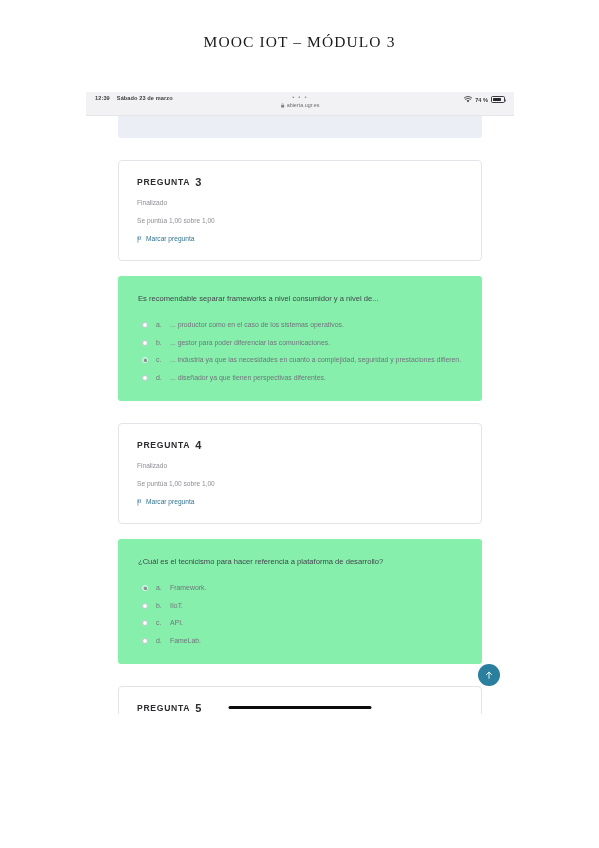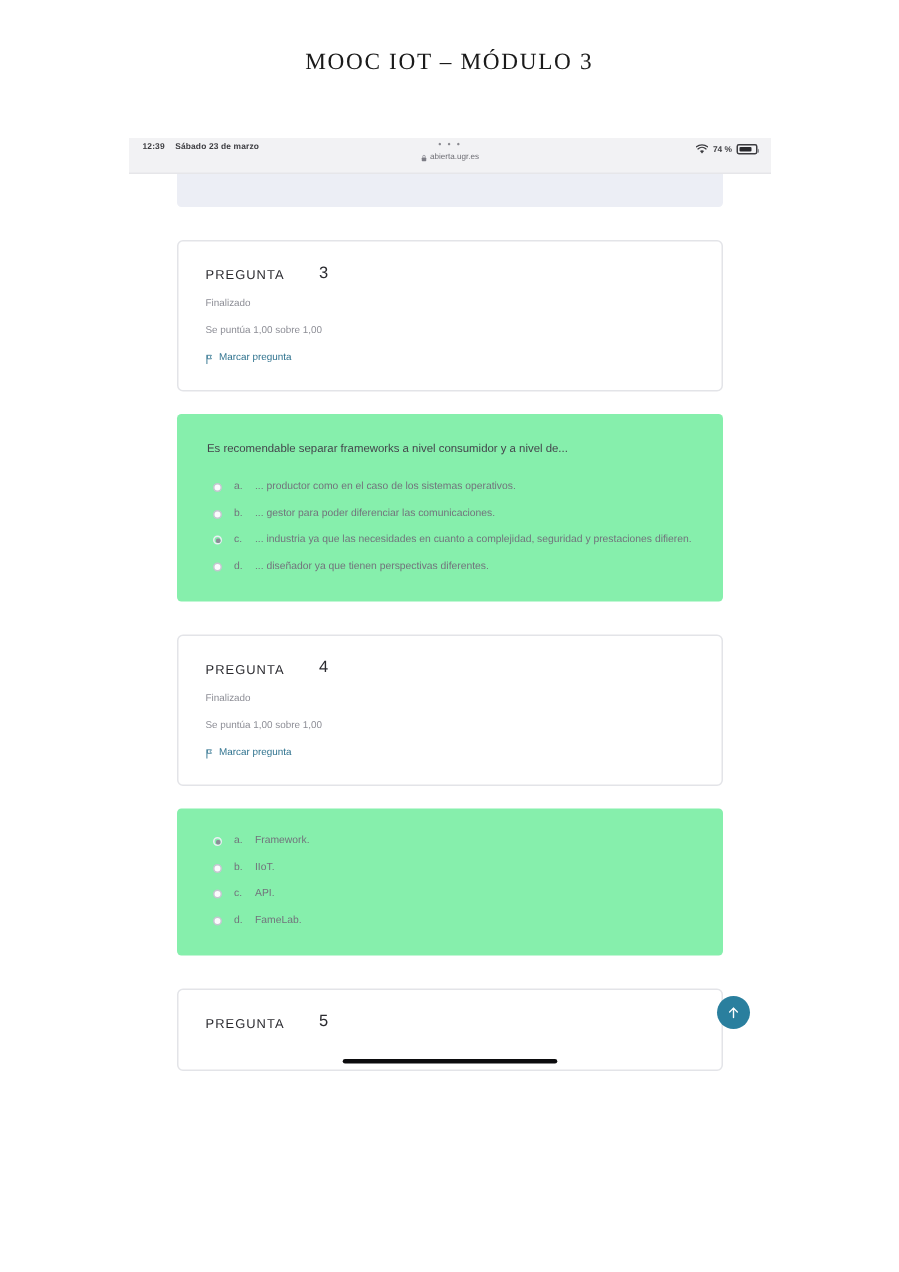--- a/index.html
+++ b/index.html
@@ -82,23 +82,23 @@
   }
 
   
   .qcard {
     background: #ffffff;
     border: 1px solid #e3e4e8;
     border-radius: 4px;
     padding: 15px 18px 16px 18px;
   }
   .q-head {
-    font-size: 8.6px; font-weight: normal; color: #2b2b30;
+    font-size: 8.6px; font-weight: bold; color: #2b2b30;
     letter-spacing: .7px; margin-bottom: 10px;
-    display: flex; align-items: flex-end; gap: 23px;
+    display: flex; align-items: center; gap: 5px;
   }
   .q-num { font-size: 11px; letter-spacing: 0; }
   .q-meta { font-size: 6.6px; color: #8d8e96; margin-bottom: 8px; line-height: 10px; }
   .q-flag {
     font-size: 6.6px; color: #30738f;
     display: flex; align-items: center; gap: 4px; line-height: 10px;
   }
   .flag-ico { width: 5px; height: 7px; display: block; }
 
   
@@ -245,20 +245,21 @@
             <path d="M1 .7V8.6" stroke="#30738f" stroke-width="0.8" fill="none"></path>
             <path d="M1.4 1.1h3.5L3.9 2.6l1 1.5H1.4z" fill="none" stroke="#30738f" stroke-width="0.7"></path>
           </svg>
           <span>Marcar pregunta</span>
         </div>
       </div>
 
       <div class="gap-sm"></div>
 
       <div class="ablock">
+        <div class="a-text">¿Cuál es el tecnicismo para hacer referencia a plataforma de desarrollo?</div>
 
         <div class="opt">
           <span class="radio sel"></span>
           <span class="opt-letter">a.</span>
           <span class="opt-label">Framework.</span>
         </div>
         <div class="opt">
           <span class="radio"></span>
           <span class="opt-letter">b.</span>
           <span class="opt-label">IIoT.</span>

